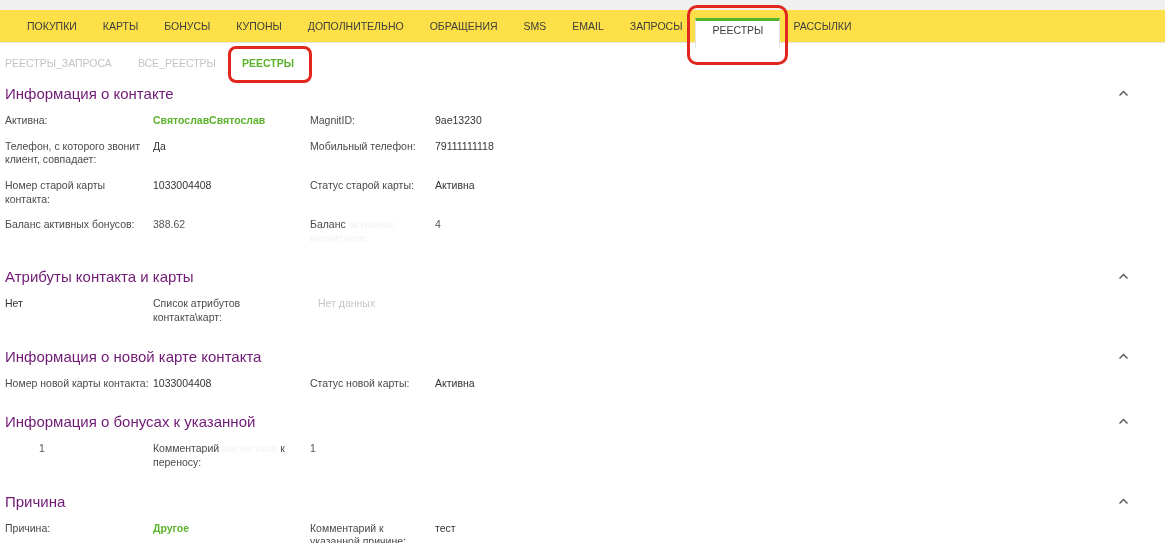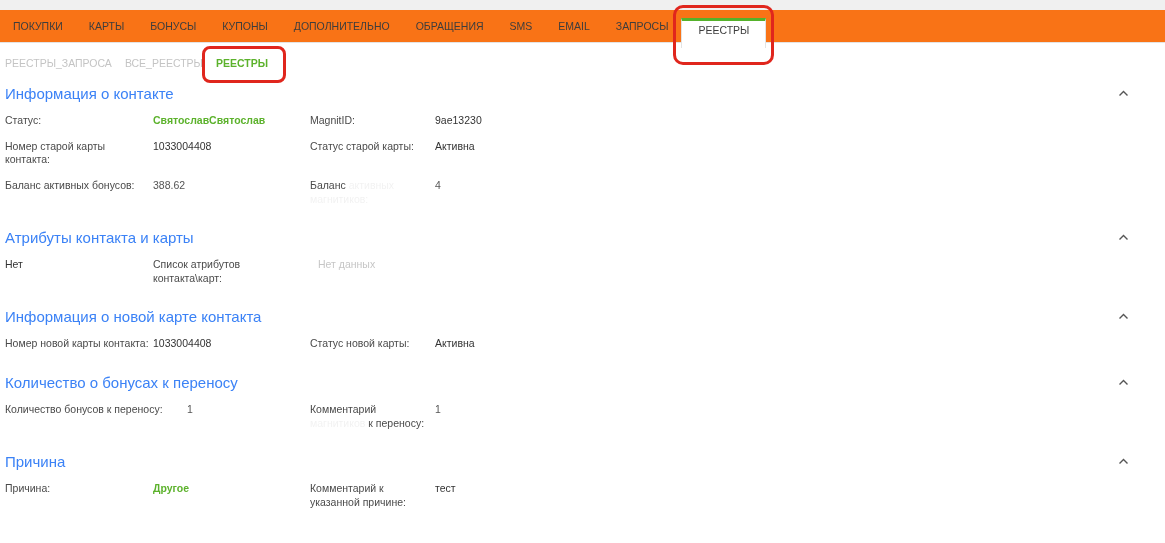--- a/index.html
+++ b/index.html
@@ -1,39 +1,39 @@
 <!DOCTYPE html>
 <html><head>
 <meta charset="utf-8">
 <style>
   * { box-sizing: border-box; margin: 0; padding: 0; }
   html,body { width:1165px; height:543px; overflow:hidden; background:#fff;
     font-family:"Liberation Sans", sans-serif; }
   .topstrip { height:10px; background:#f0f0f0; }
   .tabs { display:flex; align-items:center; height:33px;
-    border-bottom:1px solid #e3e3e3; background:#f97316; }
+    border-bottom:1px solid #e3e3e3; background:#fde047;padding-left:14px; }
   .tab { position:relative; padding:10px 13px; font-size:10.5px; color:#3d3d3d;
     white-space:nowrap; cursor:pointer; }
   .tab.active { align-self:flex-end; background:#fff;
     border:1px solid #e3e3e3; border-bottom:none;
     border-top:3px solid #55b22b; padding:3px 16px 12px; margin-bottom:-6px;
     z-index:2; }
-  .subtabs { display:flex; gap:13px; padding:14px 0 11px 5px; }
+  .subtabs { display:flex; gap:26px; padding:14px 0 11px 5px; }
   .subtab { position:relative; font-size:10.5px; color:#c4c4c4; cursor:pointer;
     white-space:nowrap; }
   .subtab.active { color:#5cb22c; font-weight:bold; }
   .ann { position:absolute; border:3px solid #e0261d; border-radius:10px;
     pointer-events:none; z-index:5; }
   .tab .ann { left:-9px; right:-9px; top:-16px; bottom:-17px; }
   .subtab .ann { left:-14px; right:-18px; top:-11px; bottom:-14px; border-radius:8px; }
   .content { padding:0 0 0 5px; }
   .sec-header { display:flex; justify-content:space-between; align-items:center;
     padding-right:34px; margin:23px 0 12px; }
   section:first-child .sec-header { margin-top:5px; }
-  .sec-title { font-size:15px; color:#3b82f6; }
+  .sec-title { font-size:15px; color:#701a75; }
   .chev { display:inline-flex; cursor:pointer; padding:2px; }
   .row { display:grid; grid-template-columns:148px 157px 125px auto;
     margin-bottom:12px; font-size:10.5px; line-height:1.3; }
   .lbl { color:#4a4a4a; padding-right:4px; }
   .val.green { color:#5cb22c; font-weight:bold; }
   .val.bold  { color:#333; font-weight:normal; }
   .val.plain { color:#555; }
   .val.muted { color:#c6c6c6;margin-left:8px; }
   .faded { opacity:0.07; }
   .sec-bonuses-transfer .lbl1 { white-space:nowrap; }
@@ -47,41 +47,48 @@
     <div class="tab">ПОКУПКИ</div>
     <div class="tab">КАРТЫ</div>
     <div class="tab">БОНУСЫ</div>
     <div class="tab">КУПОНЫ</div>
     <div class="tab">ДОПОЛНИТЕЛЬНО</div>
     <div class="tab">ОБРАЩЕНИЯ</div>
     <div class="tab">SMS</div>
     <div class="tab">EMAIL</div>
     <div class="tab">ЗАПРОСЫ</div>
     <div class="tab active">РЕЕСТРЫ<span class="ann"></span></div>
+    <div class="tab">РАССЫЛКИ</div>
   </nav>
 <nav class="subtabs">
     <div class="subtab">РЕЕСТРЫ_ЗАПРОСА</div>
     <div class="subtab">ВСЕ_РЕЕСТРЫ</div>
     <div class="subtab active">РЕЕСТРЫ<span class="ann"></span></div>
   </nav>
 <main class="content">
     <section class="sec-contact-info">
       <div class="sec-header">
         <div class="sec-title">Информация о контакте</div>
         <span class="chev">
           <svg width="11" height="7" viewBox="0 0 11 7">
             <polyline points="1.5,5.5 5.5,1.5 9.5,5.5" fill="none" stroke="#555" stroke-width="1.4"></polyline>
           </svg>
         </span>
       </div>
       <div class="row">
-        <div class="lbl lbl1"><span>Статус:</span></div>
+        <div class="lbl lbl1"><span>Активна:</span></div>
         <div class="val val1 green">СвятославСвятослав</div>
         <div class="lbl lbl2"><span>MagnitID:</span></div>
         <div class="val val2 bold">9ae13230</div>
+      </div>
+      <div class="row">
+        <div class="lbl lbl1"><span>Телефон, с которого звонит клиент, совпадает:</span></div>
+        <div class="val val1 bold">Да</div>
+        <div class="lbl lbl2"><span>Мобильный телефон:</span></div>
+        <div class="val val2 bold">79111111118</div>
       </div>
       <div class="row">
         <div class="lbl lbl1"><span>Номер старой карты контакта:</span></div>
         <div class="val val1 bold">1033004408</div>
         <div class="lbl lbl2"><span>Статус старой карты:</span></div>
         <div class="val val2 bold">Активна</div>
       </div>
       <div class="row">
         <div class="lbl lbl1"><span>Баланс активных бонусов:</span></div>
         <div class="val val1 plain">388.62</div>
@@ -115,29 +122,28 @@
       </div>
       <div class="row">
         <div class="lbl lbl1"><span>Номер новой карты контакта:</span></div>
         <div class="val val1 bold">1033004408</div>
         <div class="lbl lbl2"><span>Статус новой карты:</span></div>
         <div class="val val2 bold">Активна</div>
       </div>
     </section>
     <section class="sec-bonuses-transfer">
       <div class="sec-header">
-        <div class="sec-title">Количество о бонусах к переносу</div>
+        <div class="sec-title">Информация о бонусах к указанной</div>
         <span class="chev">
           <svg width="11" height="7" viewBox="0 0 11 7">
             <polyline points="1.5,5.5 5.5,1.5 9.5,5.5" fill="none" stroke="#555" stroke-width="1.4"></polyline>
           </svg>
         </span>
       </div>
       <div class="row">
-        <div class="lbl lbl1"><span>Количество бонусов к переносу:</span></div>
         <div class="val val1 plain">1</div>
         <div class="lbl lbl2"><span>Комментарий</span><span class="faded"> магнитиков</span><span> к переносу:</span></div>
         <div class="val val2 plain">1</div>
       </div>
     </section>
     <section class="sec-reason">
       <div class="sec-header">
         <div class="sec-title">Причина</div>
         <span class="chev">
           <svg width="11" height="7" viewBox="0 0 11 7">

